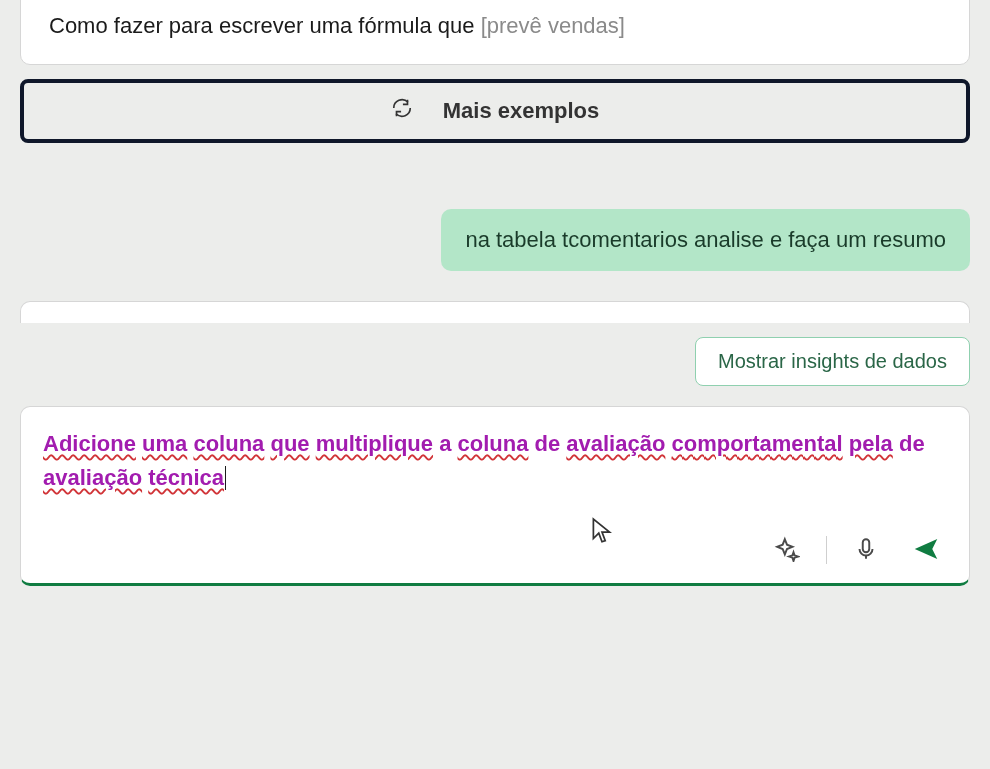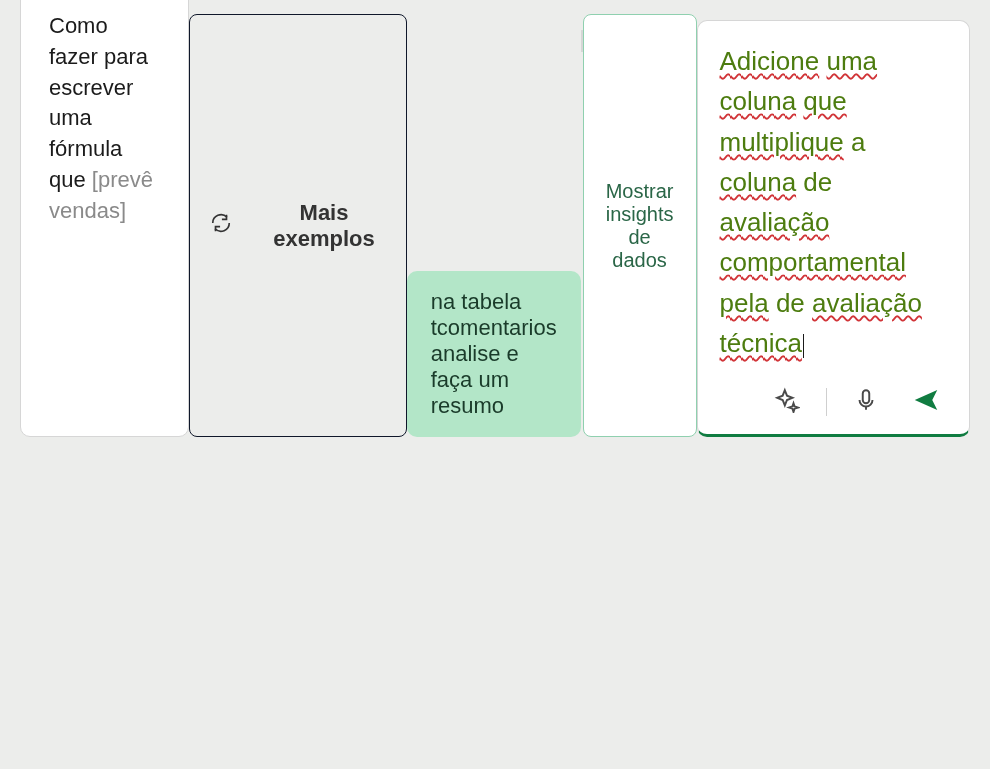--- a/index.html
+++ b/index.html
@@ -6,21 +6,21 @@
     body {
       font-family: "Segoe UI", -apple-system, BlinkMacSystemFont, sans-serif;
       background: #ecedeb;
       width: 990px;
       height: 769px;
       overflow: hidden;
       color: #1b1b1b;
     }
     .panel {
       display: flex;
-      flex-direction: row;
+      flex-direction: column;
       padding: 0 20px;
     }
 
     
     .example-card {
       background: #ffffff;
       border: 1px solid #d6d6d6;
       border-radius: 10px;
       padding: 20px 28px 22px;
       font-size: 22px;
@@ -28,21 +28,21 @@
       margin-top: -10px; 
     }
     .example-card .placeholder-part {
       color: #8a8a8a;
     }
 
     
     .wide-btn {
       width: 100%;
       background: #ecedeb;
-      border: 1px solid #0f172a;
+      border: 4px solid #0f172a;
       border-radius: 8px;
       padding: 14px 20px;
       font-size: 22px;
       font-weight: 600;
       color: #333333;
       display: flex;
       align-items: center;
       justify-content: center;
       gap: 30px;
       cursor: pointer;
@@ -53,37 +53,38 @@
 
     
     .user-msg {
       align-self: flex-end;
       max-width: 640px;
       background: #b3e6c8;
       color: #1a3b2a;
       border-radius: 10px;
       padding: 18px 24px;
       font-size: 22px;
-      margin-top: 42px;
+      margin-top: 66px;
       margin-right: 0;
     }
 
     
     .assistant-strip {
       height: 22px;
       background: #ffffff;
       border: 1px solid #d6d6d6;
       border-radius: 10px 10px 0 0;
       margin-top: 30px;
       border-bottom: none;
     }
 
     
     .chips-row {
       display: flex;
+      justify-content: flex-end;
       margin-top: 14px;
       padding-right: 0;
     }
     .chip {
       background: #ffffff;
       border: 1.5px solid #8fd0af;
       color: #2a6647;
       border-radius: 8px;
       padding: 12px 22px;
       font-size: 20px;
@@ -105,30 +106,31 @@
       border-radius: 10px;
       border-bottom: 3px solid #107c41;
       margin-top: 20px;
       padding: 20px 22px 10px;
       min-height: 180px;
       display: flex;
       flex-direction: column;
       position: relative;
     }
     .input-text {
-      font-size: 26px;
+      font-size: 22px;
       line-height: 1.55;
-      color: #4d7c0f;
+      color: #a21caf;
       outline: none;
       border: none;
       resize: none;
       width: 100%;
       font-family: inherit;
       background: transparent;
       flex: 1;
+      font-weight: bold;
     }
     .spellwave {
       text-decoration: underline wavy #d13438 1.5px;
       text-underline-offset: 3px;
     }
     .caret {
       display: inline-block;
       width: 1px;
       height: 24px;
       background: #1b1b1b;

